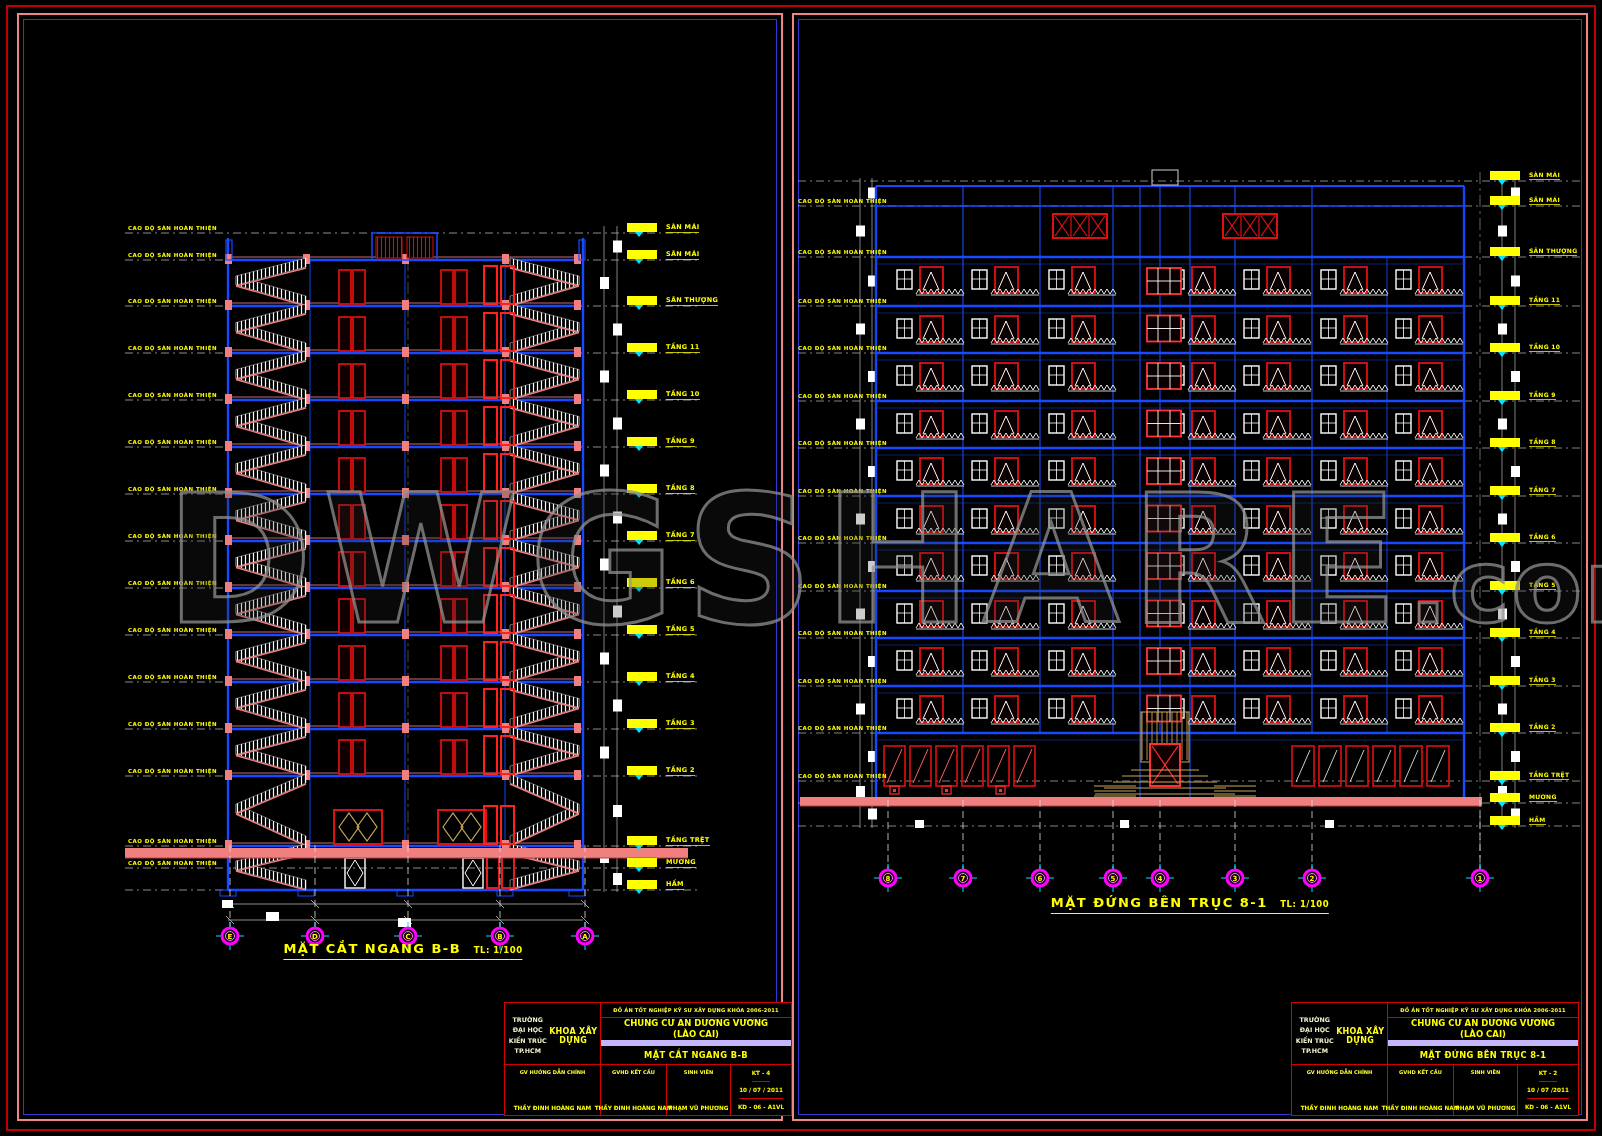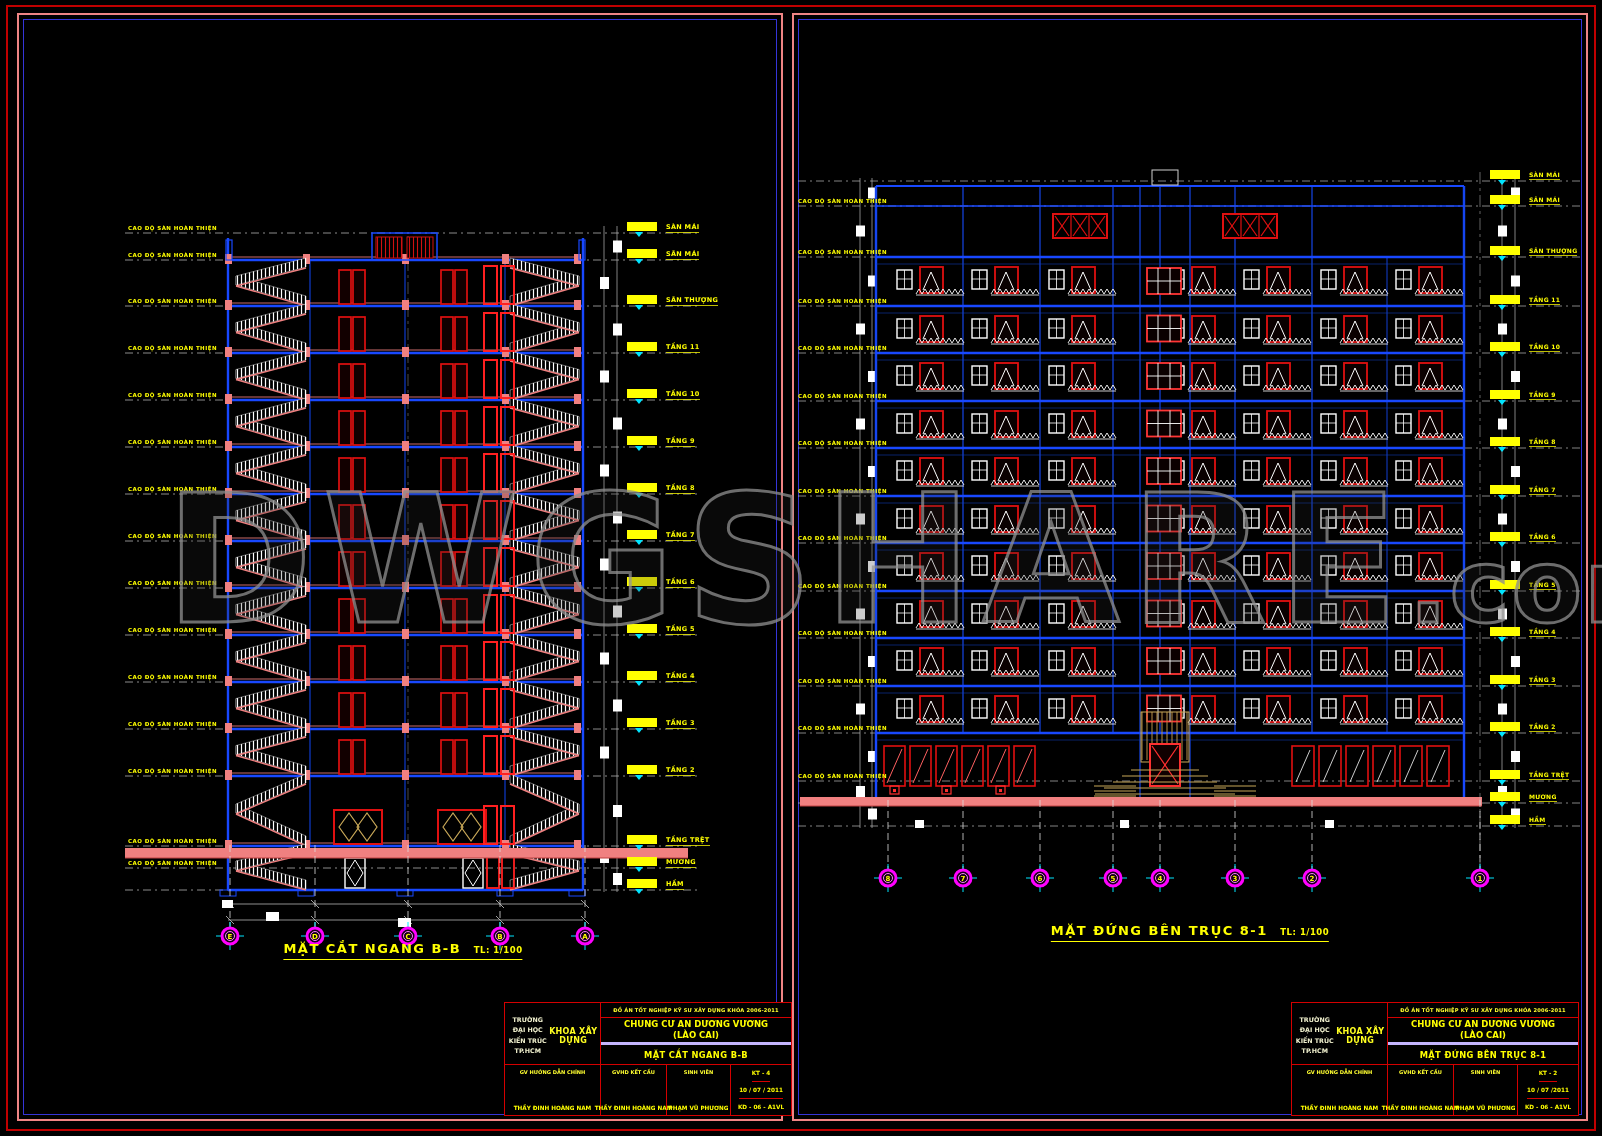--- a/index.html
+++ b/index.html
@@ -12,21 +12,21 @@
   #sheet-left{left:17px;width:762px;}
   #sheet-right{left:792px;width:792px;}
   #cad{position:absolute;left:0;top:0;z-index:5;}
   #wm{position:absolute;left:0;top:0;z-index:40;pointer-events:none;}
 
   .stitle{position:absolute;z-index:20;color:#ffff00;font-weight:bold;white-space:nowrap;
         border-bottom:1.5px solid #ffff00;padding-bottom:2px;transform:translateX(-50%);}
   .stitle .big{font-size:13px;letter-spacing:1.5px;}
   .stitle .small{font-size:8.5px;margin-left:7px;letter-spacing:.5px;}
 
-  .lvl{position:absolute;z-index:18;display:flex;align-items:flex-start;}
+  .lvl{position:absolute;z-index:18;display:flex;align-items:center;}
   .lvl .box{display:block;width:30px;height:9px;background:#ffff00;}
   .lvl .txt{margin-left:9px;font-size:6.5px;font-weight:bold;color:#ffff00;
         letter-spacing:.3px;white-space:nowrap;border-bottom:1px solid rgba(255,255,0,.75);
         padding-bottom:1px;margin-top:1px;}
   .lvl .tri{position:absolute;left:8px;top:10px;width:0;height:0;
         border-left:4px solid transparent;border-right:4px solid transparent;
         border-top:5px solid #00e5ff;}
   .caodo{position:absolute;z-index:18;font-size:5.5px;font-weight:bold;color:#ffff00;
         letter-spacing:.45px;white-space:nowrap;}
 
@@ -34,21 +34,21 @@
       border:1.5px solid #d40000;display:flex;flex-direction:column;}
   .tb *{box-sizing:border-box;}
   .tb .top{display:flex;height:62px;border-bottom:1px solid #d40000;}
   .tb .school{width:96px;border-right:1px solid #d40000;display:flex;flex-direction:row;
       justify-content:space-between;align-items:center;text-align:center;padding:7px 2px 3px;}
   .tb .s1{font-size:6.3px;font-weight:bold;color:#f2f2cf;line-height:1.6;}
   .tb .s2{font-size:8px;font-weight:bold;color:#ffff20;letter-spacing:.3px;}
   .tb .proj{flex:1;display:flex;flex-direction:column;}
   .tb .hdr{height:15px;border-bottom:1px solid #d40000;font-size:5.1px;color:#ffff30;
       display:flex;align-items:center;justify-content:center;font-weight:bold;letter-spacing:.2px;}
-  .tb .nm{flex:1;border-bottom:3px solid #c4b5fd;color:#ffff00;font-weight:bold;font-size:8.5px;
+  .tb .nm{flex:1;border-bottom:6px solid #c4b5fd;color:#ffff00;font-weight:bold;font-size:8.5px;
       text-align:center;display:flex;flex-direction:column;justify-content:center;line-height:1.3;}
   .tb .dw{height:19px;color:#ffff00;font-weight:bold;font-size:8.3px;display:flex;
       align-items:center;justify-content:center;letter-spacing:.4px;}
   .tb .bot{display:flex;flex:1;}
   .tb .c{border-right:1px solid #d40000;display:flex;flex-direction:column;
       justify-content:space-between;align-items:center;padding:4px 1px;text-align:center;}
   .tb .role{font-size:5.1px;color:#ffff30;font-weight:bold;}
   .tb .nm2{font-size:5.7px;color:#ffff00;font-weight:bold;white-space:nowrap;}
   .tb .c1{width:96px;}.tb .c2{width:66px;}.tb .c3{width:64px;}
   .tb .c4{flex:1;display:flex;flex-direction:column;border-right:none;padding:0;}
@@ -1197,21 +1197,21 @@
       <line x1="1480" y1="864" x2="1480" y2="892" stroke="#00e5ff" stroke-width="1"></line>
       <circle cx="1480" cy="878" r="8" fill="#150015" stroke="#ff00ff" stroke-width="3"></circle>
       <circle cx="1480" cy="878" r="4.5" fill="none" stroke="#ff7dff" stroke-width="1"></circle>
       <text x="1480" y="880.6" fill="#ffff00" font-size="7" text-anchor="middle" font-family="DejaVu Sans, sans-serif" font-weight="bold">1</text>
     </svg>
 
   <div class="stitle" style="left:403px;top:938px;">
     <span class="big">MẶT CẮT NGANG B-B</span>
     <span class="small">TL: 1/100</span>
   </div>
-  <div class="stitle" style="left:1190px;top:920px;">
+  <div class="stitle" style="left:1190px;top:892px;">
     <span class="big">MẶT ĐỨNG BÊN TRỤC 8-1</span>
     <span class="small">TL: 1/100</span>
   </div>
 
   <div class="tb" style="left:504px;">
     <div class="top">
       <div class="school">
         <div class="s1">
           <div>TRƯỜNG ĐẠI HỌC</div>
           <div>KIẾN TRÚC TP.HCM</div>

